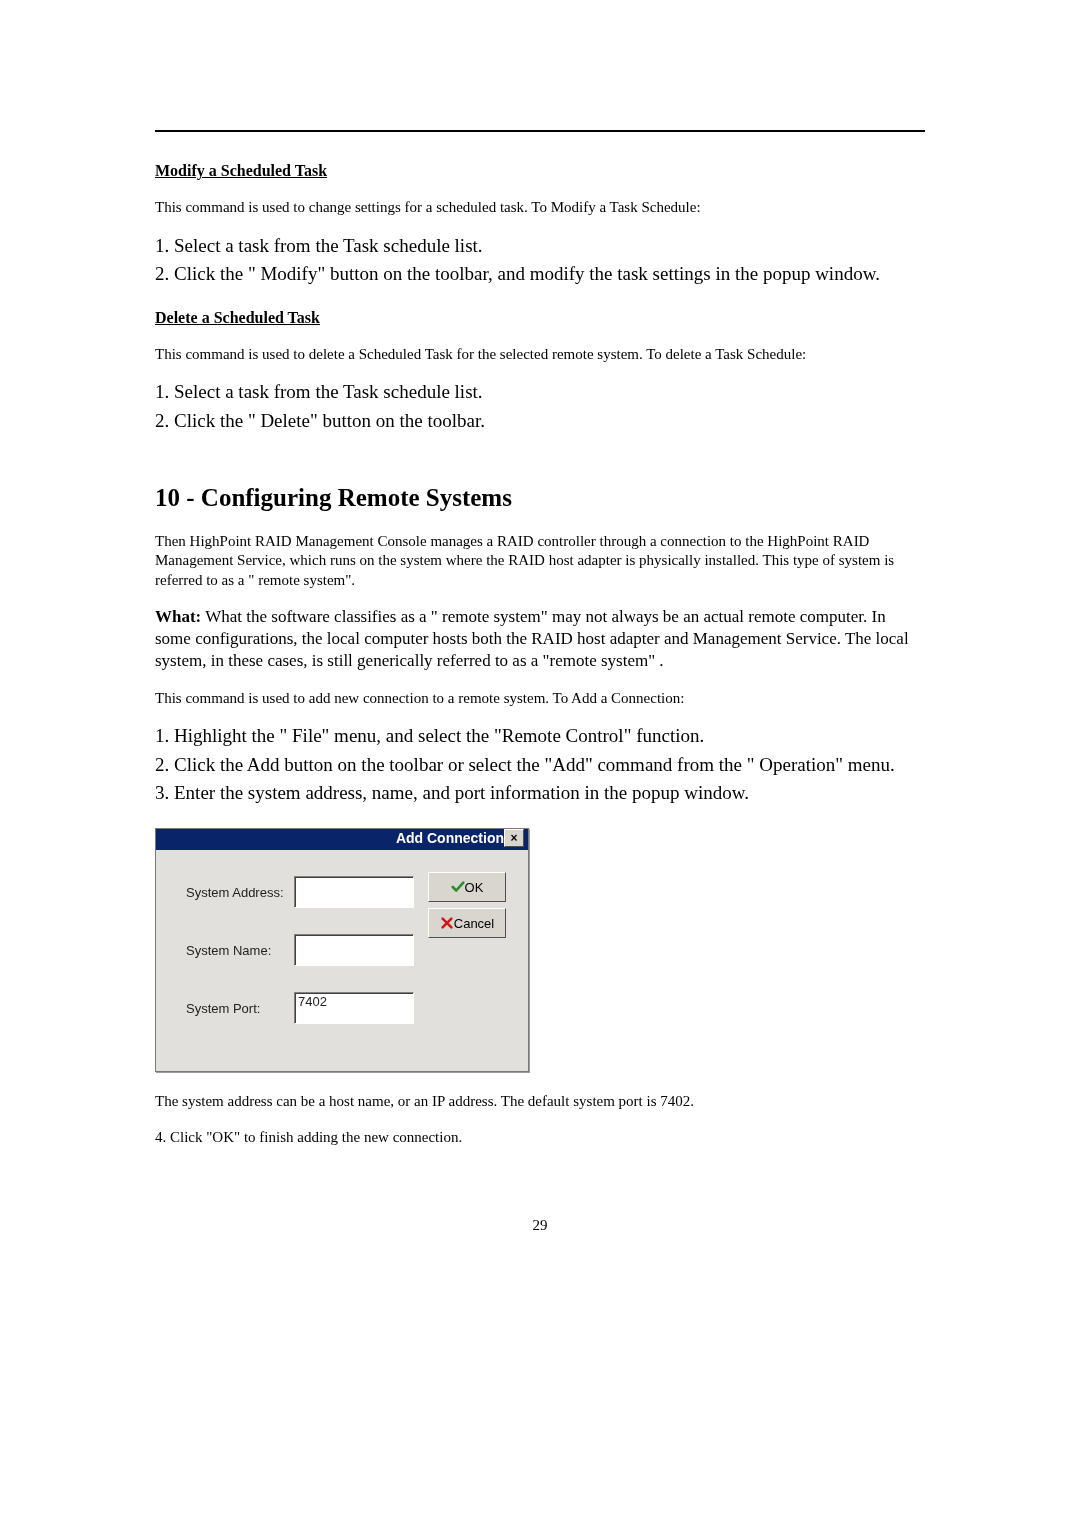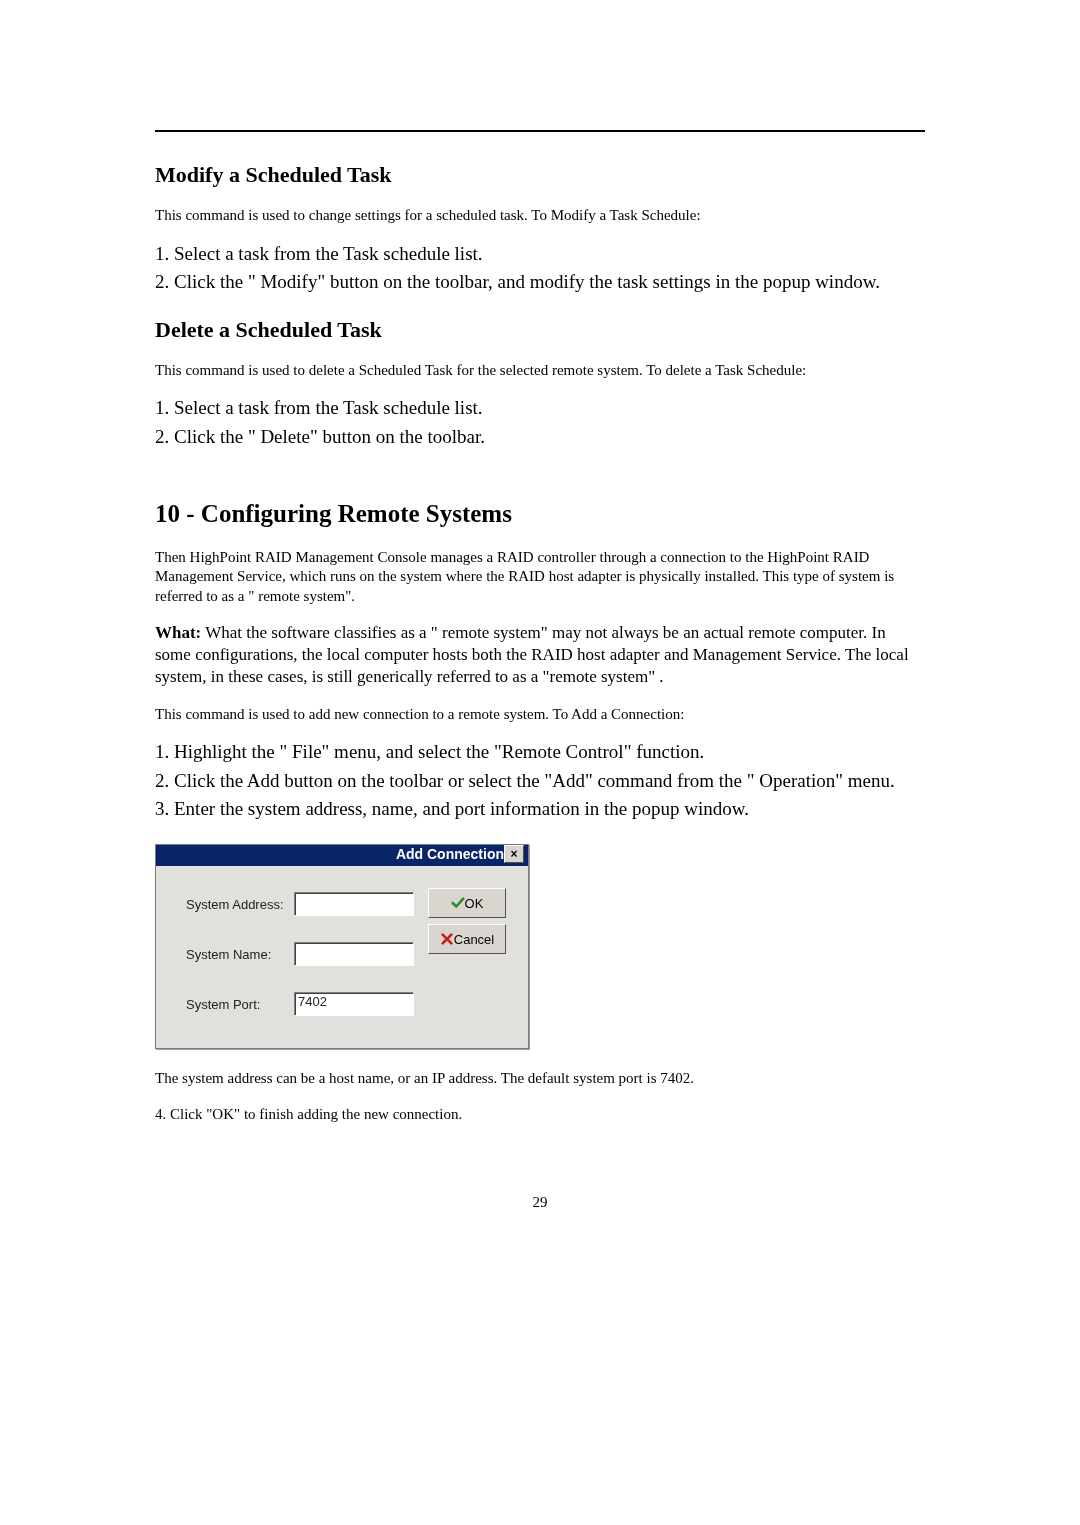--- a/index.html
+++ b/index.html
@@ -12,23 +12,24 @@
   }
   .page {
     padding: 130px 155px 60px 155px;
   }
   .hr-top {
     border: none;
     border-top: 2px solid #000;
     margin: 0 0 30px 0;
   }
   h3 {
-    font-size: 22px;
+    font-size: 16px;
     font-weight: bold;
     margin: 0 0 18px 0;
+    text-decoration: underline;
   }
   h2 {
     font-size: 25px;
     font-weight: bold;
     margin: 50px 0 20px 0;
   }
   p {
     font-size: 15px;
     margin: 0 0 16px 0;
     line-height: 1.3;
@@ -91,27 +92,27 @@
     padding: 6px 8px 6px 10px;
     font-family: Tahoma, Arial, sans-serif;
     font-size: 13px;
     color: #222;
   }
   .field-row {
     display: flex;
     align-items: center;
     margin-bottom: 26px;
   }
-  .field-row:last-child { margin-bottom: 6px; }
+  .field-row:last-child { margin-bottom: 21px; }
   .field-label {
     width: 108px;
   }
   .field-input {
     width: 120px;
-    height: 24px;
+    height: 32px;
     background: #fff;
     border-top: 1px solid #808080;
     border-left: 1px solid #808080;
     border-right: 1px solid #fff;
     border-bottom: 1px solid #fff;
     box-shadow: inset 1px 1px 0 #404040;
     font-family: Tahoma, Arial, sans-serif;
     font-size: 13px;
     padding: 0 3px;
     box-sizing: border-box;

